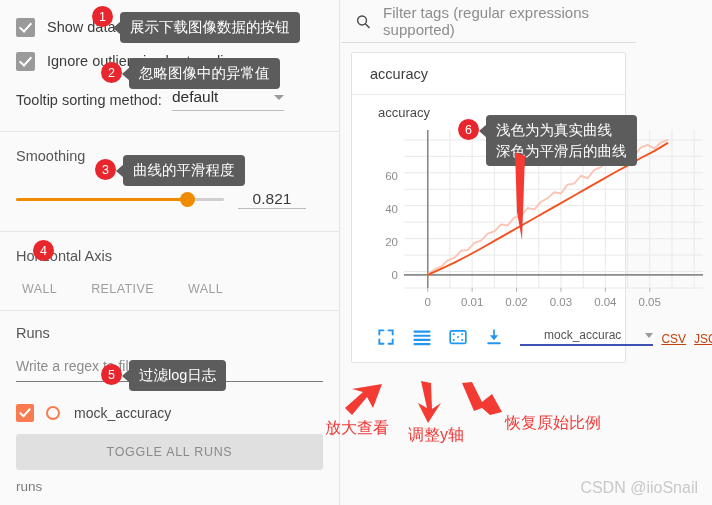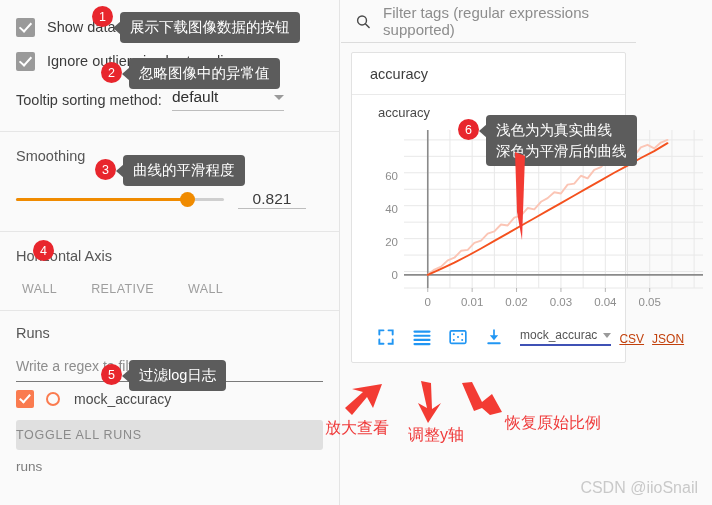--- a/index.html
+++ b/index.html
@@ -55,36 +55,36 @@
   .smooth-value { font-size: 15.5px; color: #3b3b3b; }
 
   .haxis-title { font-size: 14.5px; color: #565656; padding-top: 16px; }
   .haxis-tabs { display: flex; gap: 34px; padding-top: 18px; padding-bottom: 14px; padding-left: 6px; }
   .haxis-tab { font-size: 12.5px; color: #9e9e9e; letter-spacing: .4px; }
 
   .runs-title { font-size: 14.5px; color: #565656; padding-top: 14px; }
   .runs-input { margin-top: 16px; border-bottom: 1px solid #7a7a7a; padding-bottom: 6px; }
   .runs-input .ph { font-size: 14px; color: #8d8d8d; }
 
-  .run-row { display: flex; align-items: center; margin-top: 8px; }
+  .run-row { display: flex; align-items: center; margin-top: 22px; }
   .run-check {
     width: 18px; height: 18px; border-radius: 2px; background: #fa7b4f;
     position: relative; flex: none;
   }
   .run-check::after {
     content: ""; position: absolute; left: 6px; top: 2px;
     width: 4px; height: 9px; border: solid #fff; border-width: 0 2px 2px 0;
     transform: rotate(42deg);
   }
   .run-dot { width: 14px; height: 14px; border-radius: 50%; border: 2px solid #fa7b4f; margin-left: 12px; flex: none; }
   .run-name { margin-left: 14px; font-size: 14px; color: #4a4a4a; }
 
   .toggle-btn {
-    margin-top: 12px; height: 30px; background: #e0e0e0; border-radius: 3px;
-    display: flex; align-items: center; 
+    margin-top: 12px; height: 36px; background: #e0e0e0; border-radius: 3px;
+    display: flex; align-items: center; justify-content: center;
   }
   .toggle-btn span { font-size: 12.5px; color: #8a8a8a; letter-spacing: .7px; }
   .runs-foot { font-size: 13.5px; color: #7c7c7c; padding-top: 9px; }
 
   
   #right { position: absolute; left: 341px; top: 0; width: 295px; height: 505px; background: #fafafa; }
 
   .filter-bar { display: flex; align-items: center; height: 43px; padding: 0 14px; border-bottom: 1px solid #dcdcdc; background: #fafafa; }
   .filter-ph { margin-left: 12px; font-size: 15px; color: #8d8d8d; }
 
@@ -93,21 +93,21 @@
   .tag-head span { font-size: 14.5px; color: #3d3d3d; }
 
   .chart-wrap { position: relative; padding: 10px 10px 4px 10px; }
   .chart-title { font-size: 13px; color: #4a4a4a; padding-left: 16px; padding-bottom: 2px; }
   .plot { position: relative; }
 
   .tool-row { display: flex; align-items: center; padding: 4px 12px 10px 14px; }
   .ticon { width: 22px; height: 22px; margin-right: 16px; display: flex; align-items: center; justify-content: center; }
   .dl-group { margin-left: auto; display: flex; align-items: flex-end; }
   .dl-select { border-bottom: 2px solid #3f51b5; display: flex; align-items: center; padding-bottom: 2px; }
-  .dl-select span { font-size: 12px; color: #555; }
+  .dl-select span { font-size: 12px; color: #555; margin-left: 24px; }
   .dl-caret { width: 0; height: 0; border-left: 4.5px solid transparent; border-right: 4.5px solid transparent;
               border-top: 5px solid #9a9a9a; margin-left: 6px; }
   .dl-link { font-size: 12px; color: #c2410c; text-decoration: underline; margin-left: 8px; }
 
   
   .callout {
     position: absolute; background: #5c5c5c; color: #fff; border-radius: 4px;
     font-size: 14.5px; line-height: 1.42; padding: 5px 10px; white-space: pre;
     z-index: 40;
   }

